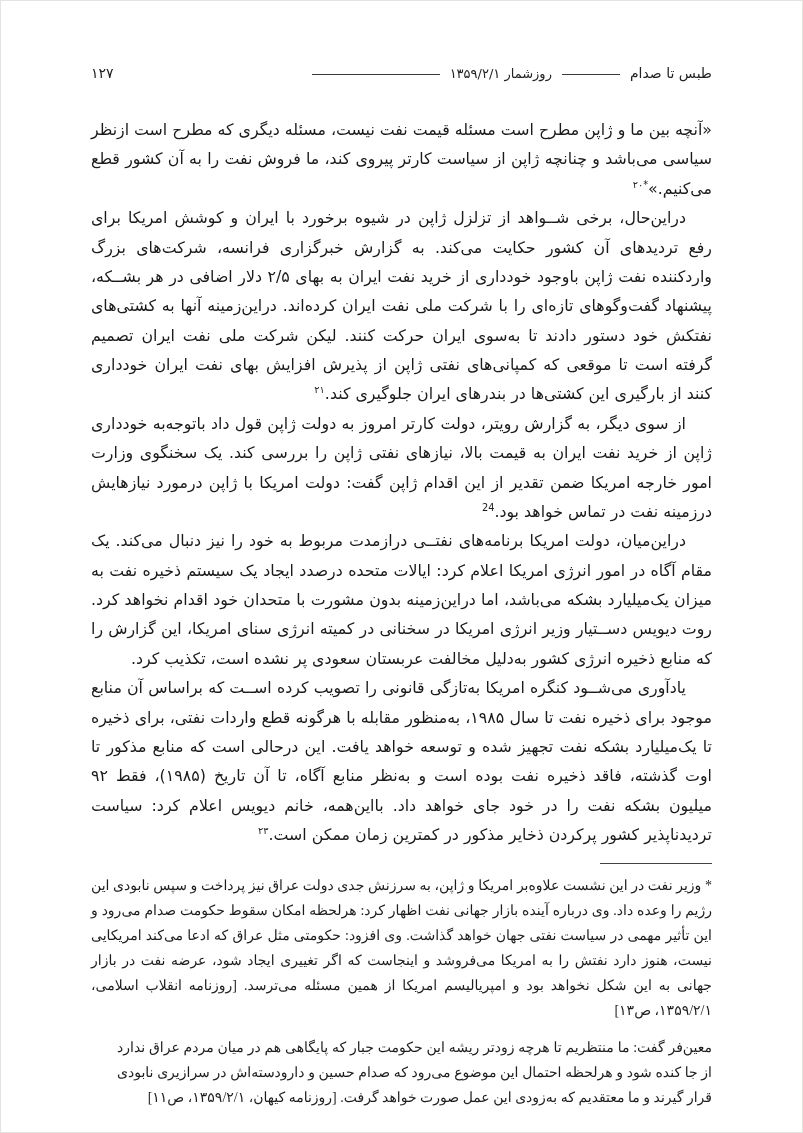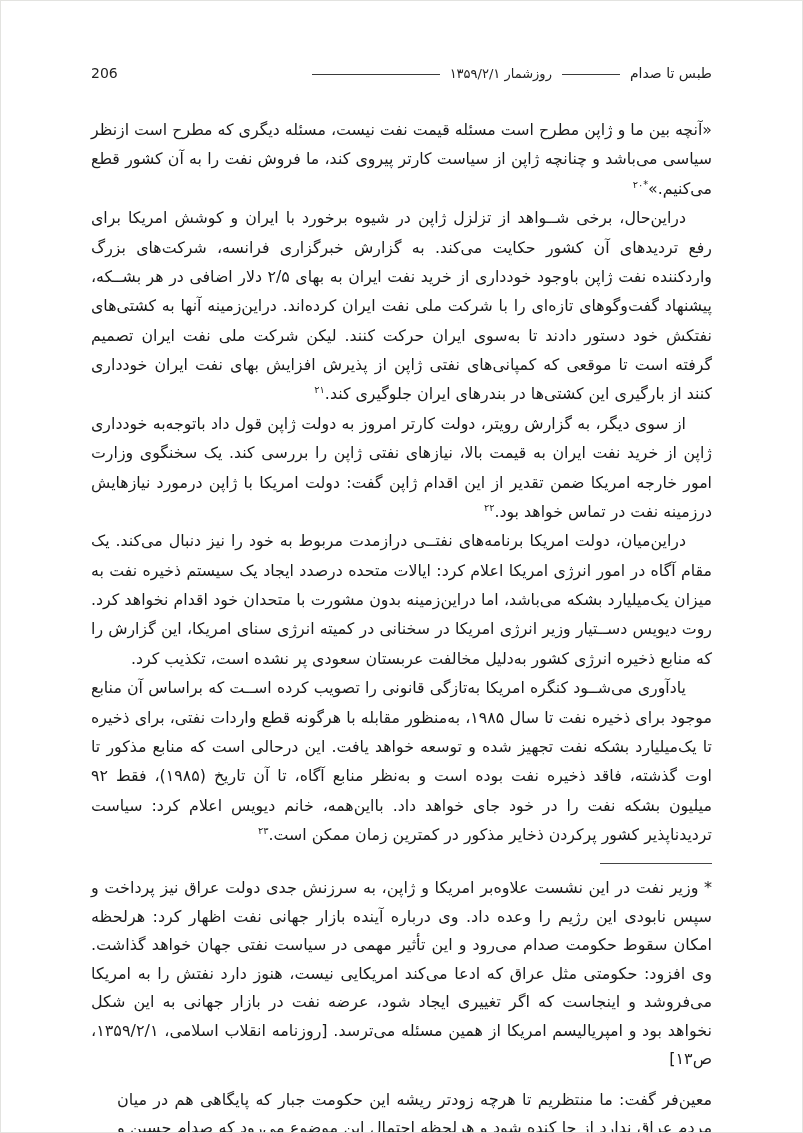--- a/index.html
+++ b/index.html
@@ -53,50 +53,51 @@
     line-height: 0;
   }
   
   .footnotes { margin-top: 14px; }
   .fn-rule {
     width: 112px;
     border-top: 1px solid #444;
     margin-bottom: 10px;
   }
   .footnote {
-    font-size: 16px;
+    font-size: 14px;
     line-height: 1.78;
     text-align: justify;
     text-justify: inter-word;
     color: #1c1c1c;
+    font-family: Liberation Serif, serif;
   }
   .footnote.quote-block {
     margin-top: 12px;
     padding-left: 26px;
   }
 </style>
 </head>
 <body>
 
 <div class="page">
 
   <header class="page-header">
     <span class="book-title">طبس تا صدام</span>
     <span class="hdr-rule short"></span>
     <span class="running-title">روزشمار ۱۳۵۹/۲/۱</span>
     <span class="hdr-rule long"></span>
-    <span class="page-number">206</span>
+    <span class="page-number">۱۲۷</span>
   </header>
 
   <main class="body-text">
     <p class="no-indent"><span>«آنچه بین ما و ژاپن مطرح است مسئله قیمت نفت نیست، مسئله دیگری که مطرح است ازنظر سیاسی می‌باشد و چنانچه ژاپن از سیاست کارتر پیروی کند، ما فروش نفت را به آن کشور قطع می‌کنیم.»</span><sup class="fn-marker">*۲۰</sup></p>
 
     <p><span>دراین‌حال، برخی شــواهد از تزلزل ژاپن در شیوه برخورد با ایران و کوشش امریکا برای رفع تردیدهای آن کشور حکایت می‌کند. به گزارش خبرگزاری فرانسه، شرکت‌های بزرگ واردکننده نفت ژاپن باوجود خودداری از خرید نفت ایران به بهای ۲/۵ دلار اضافی در هر بشــکه، پیشنهاد گفت‌وگوهای تازه‌ای را با شرکت ملی نفت ایران کرده‌اند. دراین‌زمینه آنها به کشتی‌های نفتکش خود دستور دادند تا به‌سوی ایران حرکت کنند. لیکن شرکت ملی نفت ایران تصمیم گرفته است تا موقعی که کمپانی‌های نفتی ژاپن از پذیرش افزایش بهای نفت ایران خودداری کنند از بارگیری این کشتی‌ها در بندرهای ایران جلوگیری کند.</span><sup class="fn-marker">۲۱</sup></p>
 
-    <p><span>از سوی دیگر، به گزارش رویتر، دولت کارتر امروز به دولت ژاپن قول داد باتوجه‌به خودداری ژاپن از خرید نفت ایران به قیمت بالا، نیازهای نفتی ژاپن را بررسی کند. یک سخنگوی وزارت امور خارجه امریکا ضمن تقدیر از این اقدام ژاپن گفت: دولت امریکا با ژاپن درمورد نیازهایش درزمینه نفت در تماس خواهد بود.</span><sup class="fn-marker">۲۲</sup></p>
+    <p><span>از سوی دیگر، به گزارش رویتر، دولت کارتر امروز به دولت ژاپن قول داد باتوجه‌به خودداری ژاپن از خرید نفت ایران به قیمت بالا، نیازهای نفتی ژاپن را بررسی کند. یک سخنگوی وزارت امور خارجه امریکا ضمن تقدیر از این اقدام ژاپن گفت: دولت امریکا با ژاپن درمورد نیازهایش درزمینه نفت در تماس خواهد بود.</span><sup class="fn-marker">24</sup></p>
 
     <p><span>دراین‌میان، دولت امریکا برنامه‌های نفتــی درازمدت مربوط به خود را نیز دنبال می‌کند. یک مقام آگاه در امور انرژی امریکا اعلام کرد: ایالات متحده درصدد ایجاد یک سیستم ذخیره نفت به میزان یک‌میلیارد بشکه می‌باشد، اما دراین‌زمینه بدون مشورت با متحدان خود اقدام نخواهد کرد. روت دیویس دســتیار وزیر انرژی امریکا در سخنانی در کمیته انرژی سنای امریکا، این گزارش را که منابع ذخیره انرژی کشور به‌دلیل مخالفت عربستان سعودی پر نشده است، تکذیب کرد.</span><sup class="fn-marker"></sup></p>
 
     <p><span>یادآوری می‌شــود کنگره امریکا به‌تازگی قانونی را تصویب کرده اســت که براساس آن منابع موجود برای ذخیره نفت تا سال ۱۹۸۵، به‌منظور مقابله با هرگونه قطع واردات نفتی، برای ذخیره تا یک‌میلیارد بشکه نفت تجهیز شده و توسعه خواهد یافت. این درحالی است که منابع مذکور تا اوت گذشته، فاقد ذخیره نفت بوده است و به‌نظر منابع آگاه، تا آن تاریخ (۱۹۸۵)، فقط ۹۲ میلیون بشکه نفت را در خود جای خواهد داد. بااین‌همه، خانم دیویس اعلام کرد: سیاست تردیدناپذیر کشور پرکردن ذخایر مذکور در کمترین زمان ممکن است.</span><sup class="fn-marker">۲۳</sup></p>
   </main>
 
   <footer class="footnotes">
     <div class="fn-rule"></div>
 
     <p class="footnote">* وزیر نفت در این نشست علاوه‌بر امریکا و ژاپن، به سرزنش جدی دولت عراق نیز پرداخت و سپس نابودی این رژیم را وعده داد. وی درباره آینده بازار جهانی نفت اظهار کرد: هرلحظه امکان سقوط حکومت صدام می‌رود و این تأثیر مهمی در سیاست نفتی جهان خواهد گذاشت. وی افزود: حکومتی مثل عراق که ادعا می‌کند امریکایی نیست، هنوز دارد نفتش را به امریکا می‌فروشد و اینجاست که اگر تغییری ایجاد شود، عرضه نفت در بازار جهانی به این شکل نخواهد بود و امپریالیسم امریکا از همین مسئله می‌ترسد. [روزنامه انقلاب اسلامی، ۱۳۵۹/۲/۱، ص۱۳]</p>

